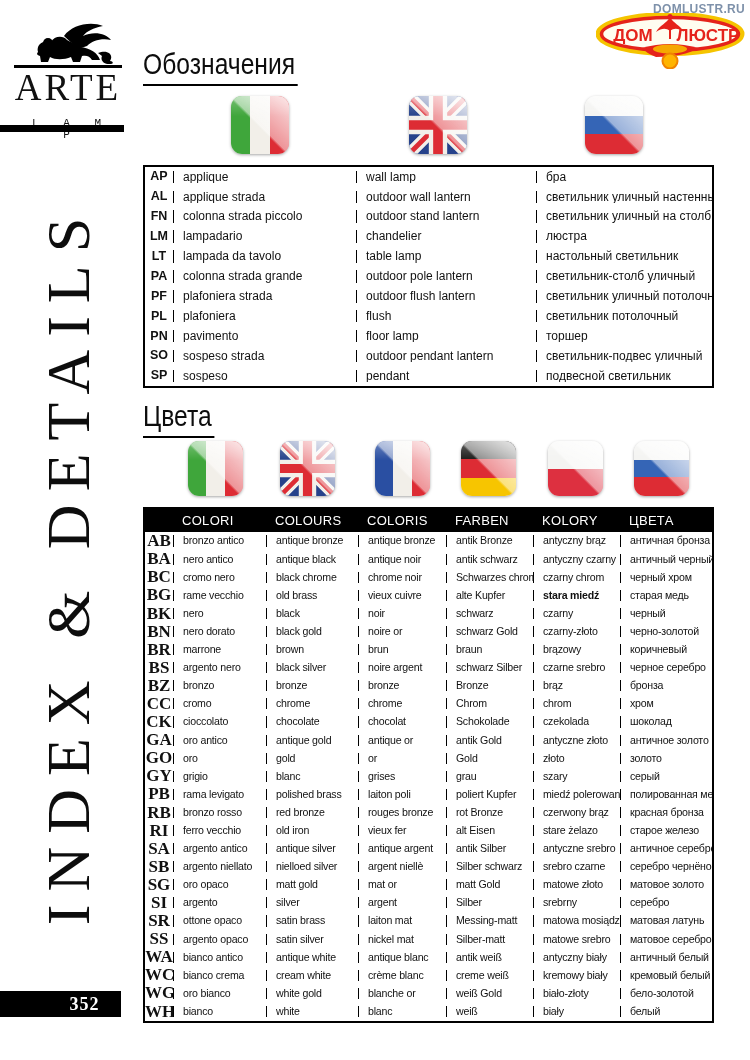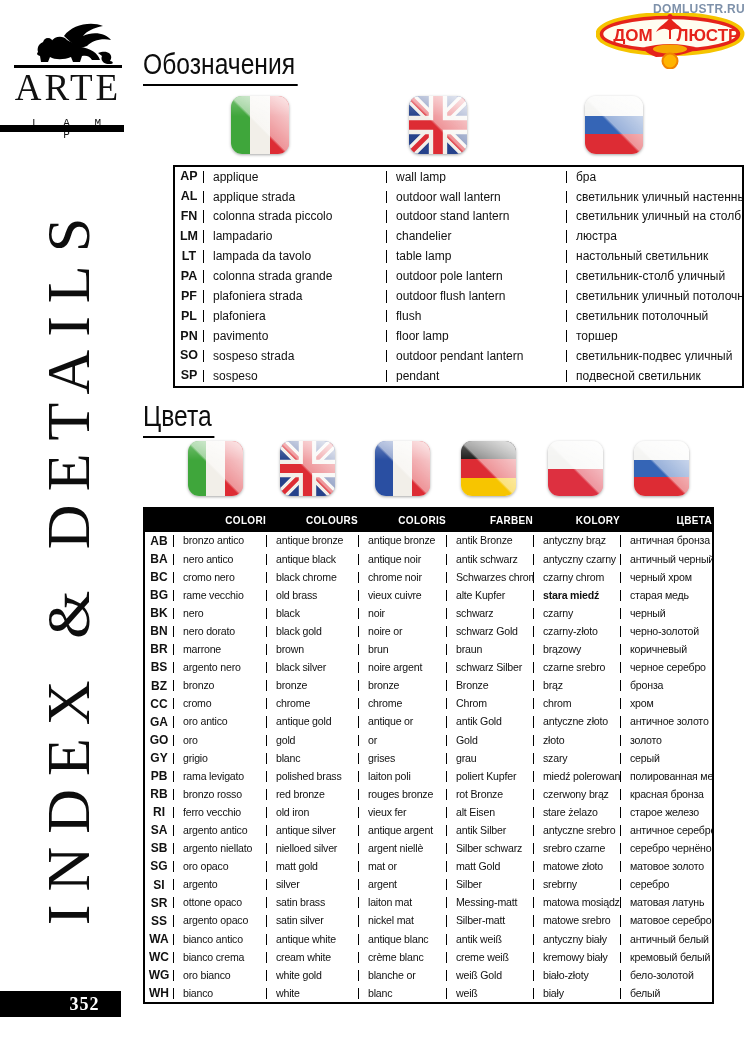--- a/index.html
+++ b/index.html
@@ -58,30 +58,30 @@
   .flags-col .flag:nth-child(2){left:280px;}
   .flags-col .flag:nth-child(3){left:375px;}
   .flags-col .flag:nth-child(4){left:461px;}
   .flags-col .flag:nth-child(5){left:548px;}
   .flags-col .flag:nth-child(6){left:634px;}
   
   .tbl{position:absolute;left:143px;border:2px solid #000;background:#fff;}
   .tbl .row{display:grid;align-items:center;}
   .tbl .c{border-left:1px solid #000;padding-left:9px;white-space:nowrap;overflow:hidden;line-height:1.05;}
   .tbl .code{border-left:none;padding-left:0;text-align:center;font-weight:bold;}
-  #table1{top:165px;width:567px;margin-left:30px;}
+  #table1{top:165px;width:567px;}
   #table1 .row{grid-template-columns:28px 183px 180px 176px;height:19.9px;font-size:12px;}
   #table1 .code{font-size:12.5px;}
   #table2{top:507px;width:567px;}
   #table2 .row{grid-template-columns:28px 93px 92px 88px 87px 87px 92px;height:18.1px;font-size:10.6px;letter-spacing:-.2px;}
-  #table2 .code{font-size:12px;letter-spacing:0;}
+  #table2 .code{font-size:17px;letter-spacing:0;font-family:Liberation Serif, serif;}
   #table2 .thead{
     display:grid;grid-template-columns:28px 93px 92px 88px 87px 87px 92px;
     background:#000;color:#fff;height:23px;align-items:center;
-    font-weight:bold;font-size:10px;letter-spacing:.3px;text-align:right;
+    font-weight:normal;font-size:13px;letter-spacing:.3px;
   }
   #table2 .thead .h{padding-left:9px;white-space:nowrap;}
   .plbold{font-weight:bold;}
 </style>
 </head>
 <body>
 
 <div class="arte">
   <svg width="100" height="42" viewBox="0 0 100 42">
     <g fill="#000">
@@ -329,20 +329,29 @@
     <div class="row">
       <div class="c code">CC</div>
       <div class="c">cromo</div>
       <div class="c">chrome</div>
       <div class="c">chrome</div>
       <div class="c">Chrom</div>
       <div class="c">chrom</div>
       <div class="c">хром</div>
     </div>
     <div class="row">
+      <div class="c code">CK</div>
+      <div class="c">cioccolato</div>
+      <div class="c">chocolate</div>
+      <div class="c">chocolat</div>
+      <div class="c">Schokolade</div>
+      <div class="c">czekolada</div>
+      <div class="c">шоколад</div>
+    </div>
+    <div class="row">
       <div class="c code">GA</div>
       <div class="c">oro antico</div>
       <div class="c">antique gold</div>
       <div class="c">antique or</div>
       <div class="c">antik Gold</div>
       <div class="c">antyczne złoto</div>
       <div class="c">античное золото</div>
     </div>
     <div class="row">
       <div class="c code">GO</div>

